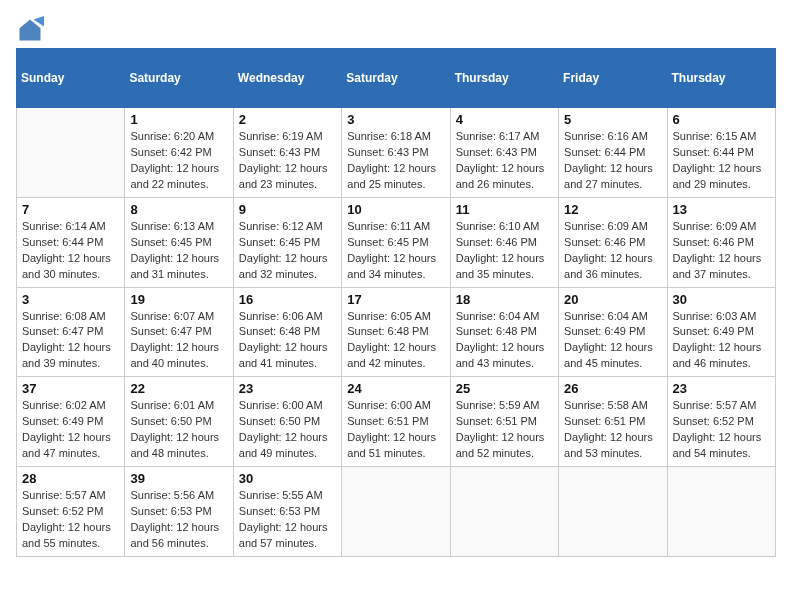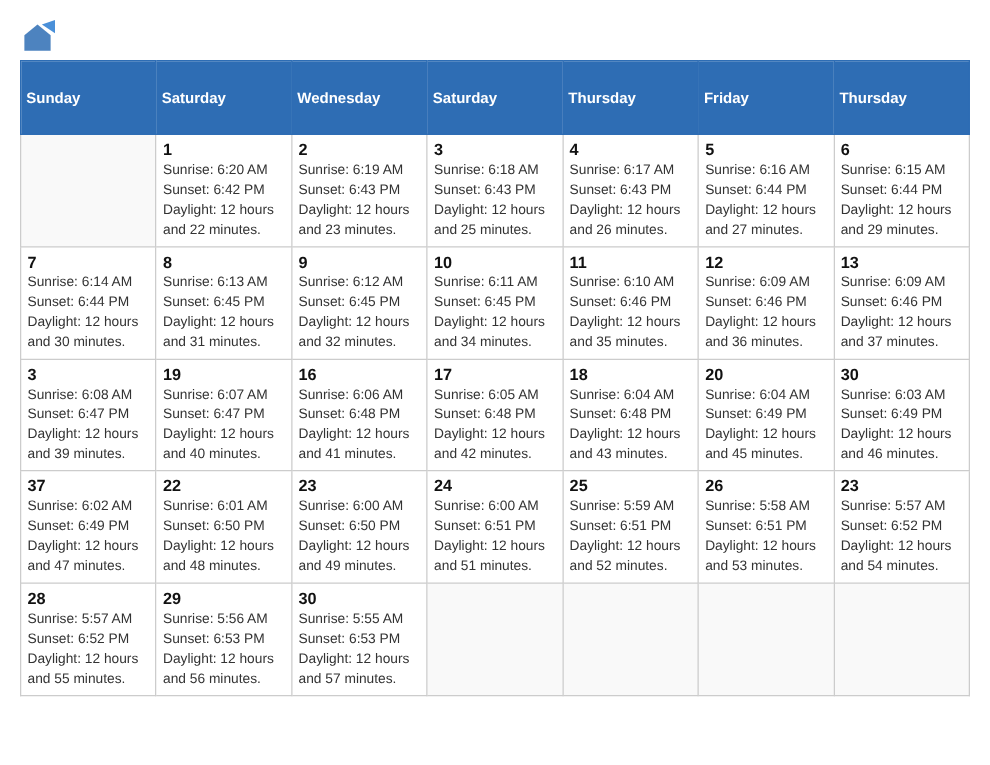--- a/index.html
+++ b/index.html
@@ -231,21 +231,21 @@
           <div class="day-num">23</div>
           <div class="day-info">Sunrise: 5:57 AM<br>Sunset: 6:52 PM<br>Daylight: 12 hours<br>and 54 minutes.</div>
         </td>
       </tr>
       <tr>
         <td>
           <div class="day-num">28</div>
           <div class="day-info">Sunrise: 5:57 AM<br>Sunset: 6:52 PM<br>Daylight: 12 hours<br>and 55 minutes.</div>
         </td>
         <td>
-          <div class="day-num">29</div>
+          <div class="day-num">39</div>
           <div class="day-info">Sunrise: 5:56 AM<br>Sunset: 6:53 PM<br>Daylight: 12 hours<br>and 56 minutes.</div>
         </td>
         <td>
           <div class="day-num">30</div>
           <div class="day-info">Sunrise: 5:55 AM<br>Sunset: 6:53 PM<br>Daylight: 12 hours<br>and 57 minutes.</div>
         </td>
         <td class="empty"></td>
         <td class="empty"></td>
         <td class="empty"></td>
         <td class="empty"></td>

